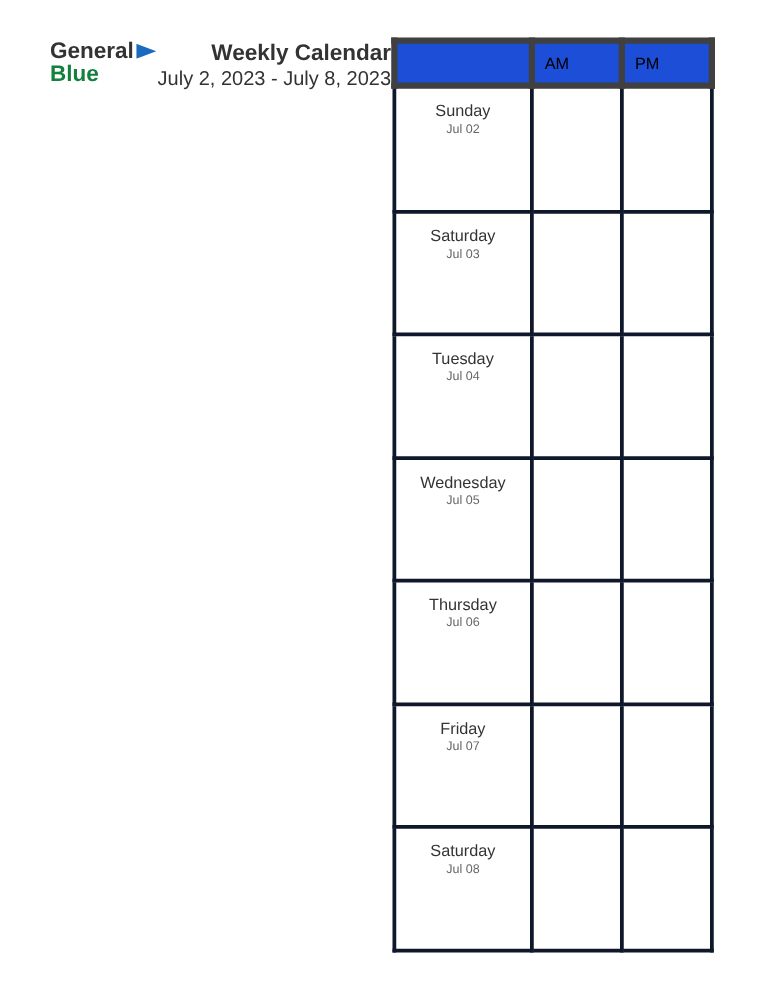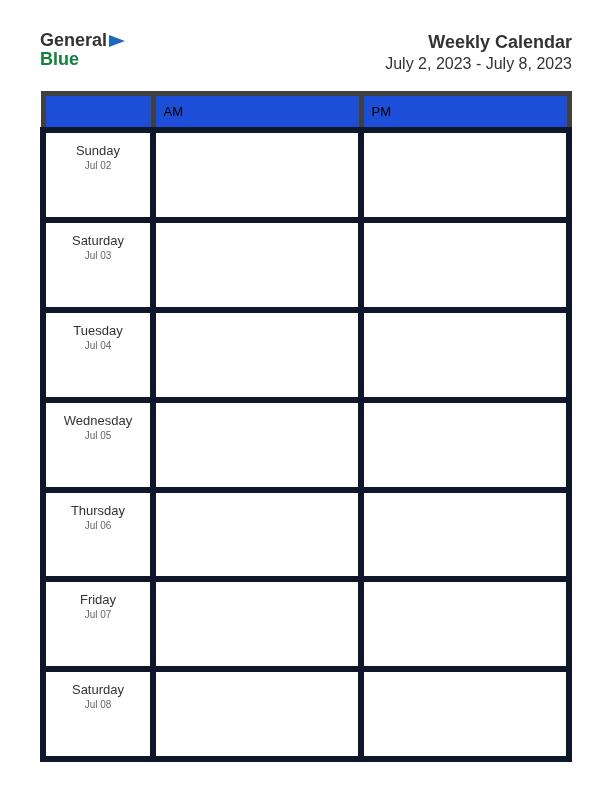--- a/index.html
+++ b/index.html
@@ -14,21 +14,21 @@
       background: #ffffff;
       font-family: Arial, Helvetica, sans-serif;
       overflow: hidden;
     }
 
     .page {
       width: 612px;
       height: 792px;
       padding: 30px 40px 30px 40px;
       display: flex;
-      flex-direction: column;
+      flex-direction: row;
     }
 
     .header {
       display: flex;
       justify-content: space-between;
       align-items: flex-start;
       margin-bottom: 18px;
     }
 
     .logo-container {
@@ -64,21 +64,21 @@
       border: 5px solid #404040;
       padding: 8px;
       text-align: left;
       font-size: 13px;
       font-weight: normal;
       background: #1d4ed8;
       height: 32px;
     }
 
     .calendar-table td {
-      border: 6px solid #0f172a;
+      border: 3px solid #0f172a;
       vertical-align: top;
     }
 
     .day-cell {
       width: 110px;
       min-width: 110px;
       text-align: center;
       padding: 10px 4px;
       vertical-align: middle;
     }

